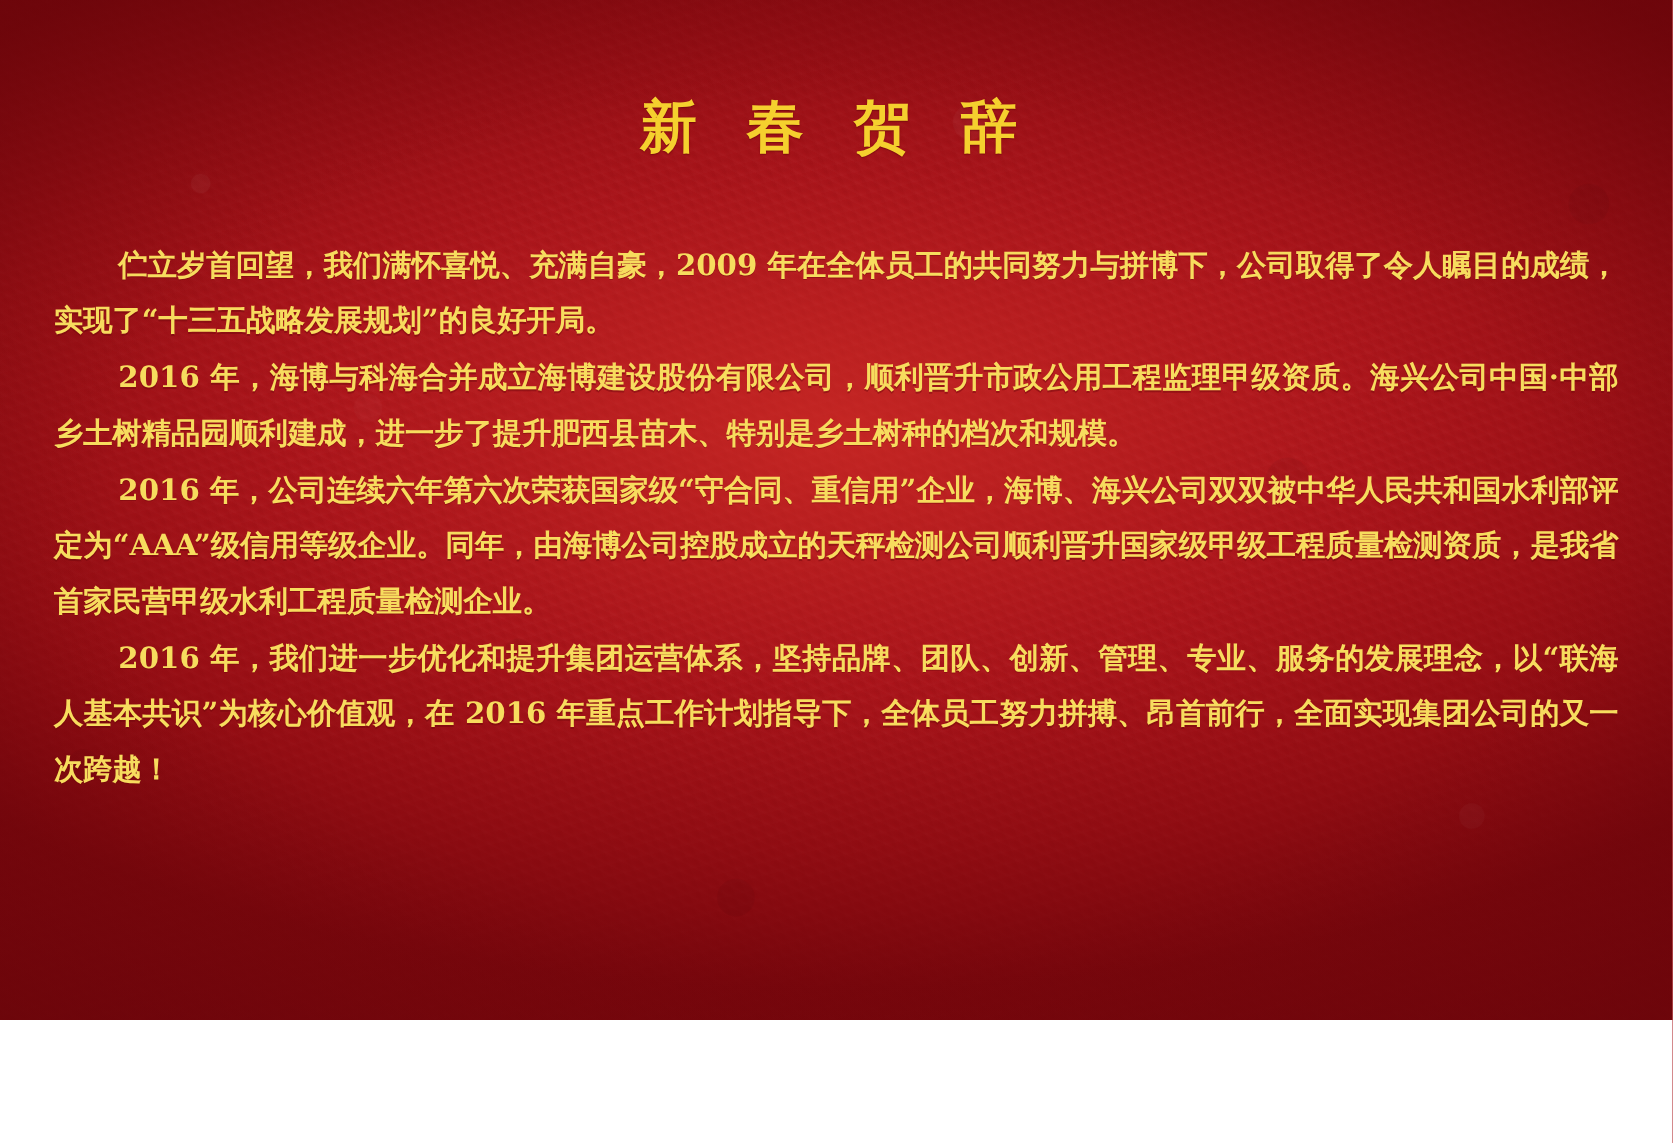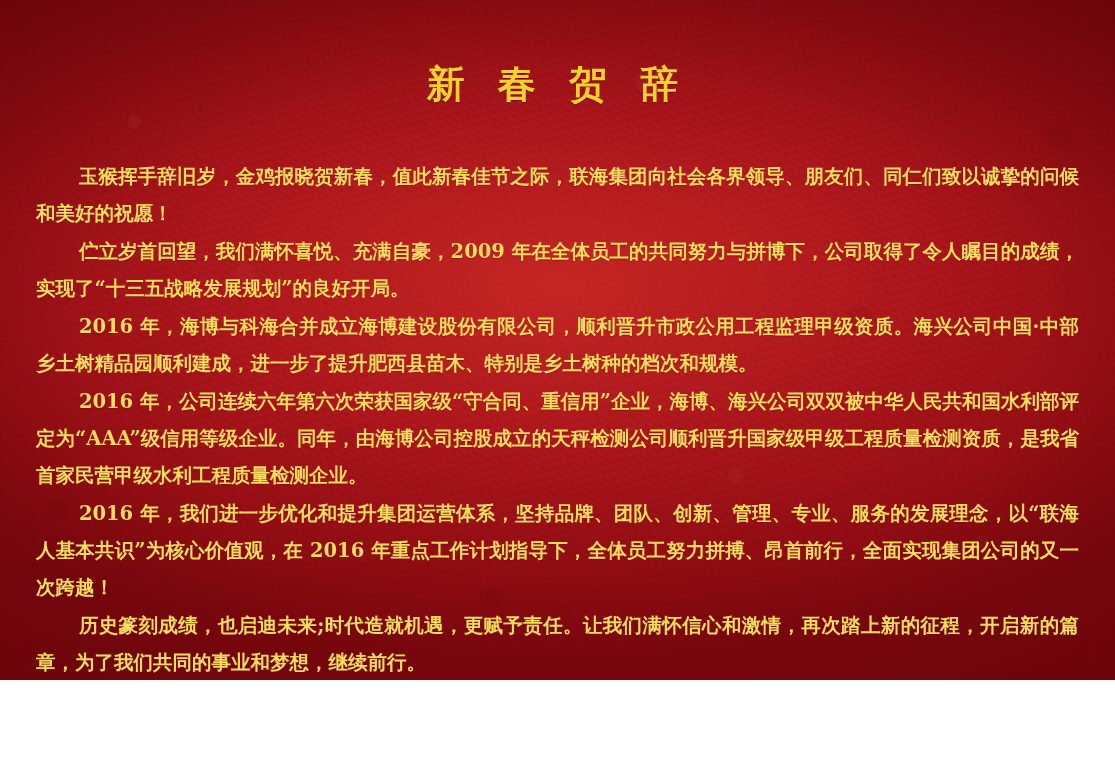--- a/index.html
+++ b/index.html
@@ -88,20 +88,18 @@
 </head>
 <body>
 
 <div class="page">
   <div class="texture"></div>
   <div class="vignette"></div>
 
   <h1 class="title">新 春 贺 辞</h1>
 
   <div class="content">
-    <p class="para">玉猴挥手辞旧岁，金鸡报晓贺新春，值此新春佳节之际，联海集团向社会各界领导、朋友们、同仁们致以诚挚的问候和美好的祝愿！</p>
     <p class="para">伫立岁首回望，我们满怀喜悦、充满自豪，2009 年在全体员工的共同努力与拼博下，公司取得了令人瞩目的成绩，实现了“十三五战略发展规划”的良好开局。</p>
     <p class="para">2016 年，海博与科海合并成立海博建设股份有限公司，顺利晋升市政公用工程监理甲级资质。海兴公司中国·中部乡土树精品园顺利建成，进一步了提升肥西县苗木、特别是乡土树种的档次和规模。</p>
     <p class="para">2016 年，公司连续六年第六次荣获国家级“守合同、重信用”企业，海博、海兴公司双双被中华人民共和国水利部评定为“AAA”级信用等级企业。同年，由海博公司控股成立的天秤检测公司顺利晋升国家级甲级工程质量检测资质，是我省首家民营甲级水利工程质量检测企业。</p>
     <p class="para">2016 年，我们进一步优化和提升集团运营体系，坚持品牌、团队、创新、管理、专业、服务的发展理念，以“联海人基本共识”为核心价值观，在 2016 年重点工作计划指导下，全体员工努力拼搏、昂首前行，全面实现集团公司的又一次跨越！</p>
-    <p class="para">历史篆刻成绩，也启迪未来;时代造就机遇，更赋予责任。让我们满怀信心和激情，再次踏上新的征程，开启新的篇章，为了我们共同的事业和梦想，继续前行。</p>
   </div>
 </div>
 
 </body></html>

